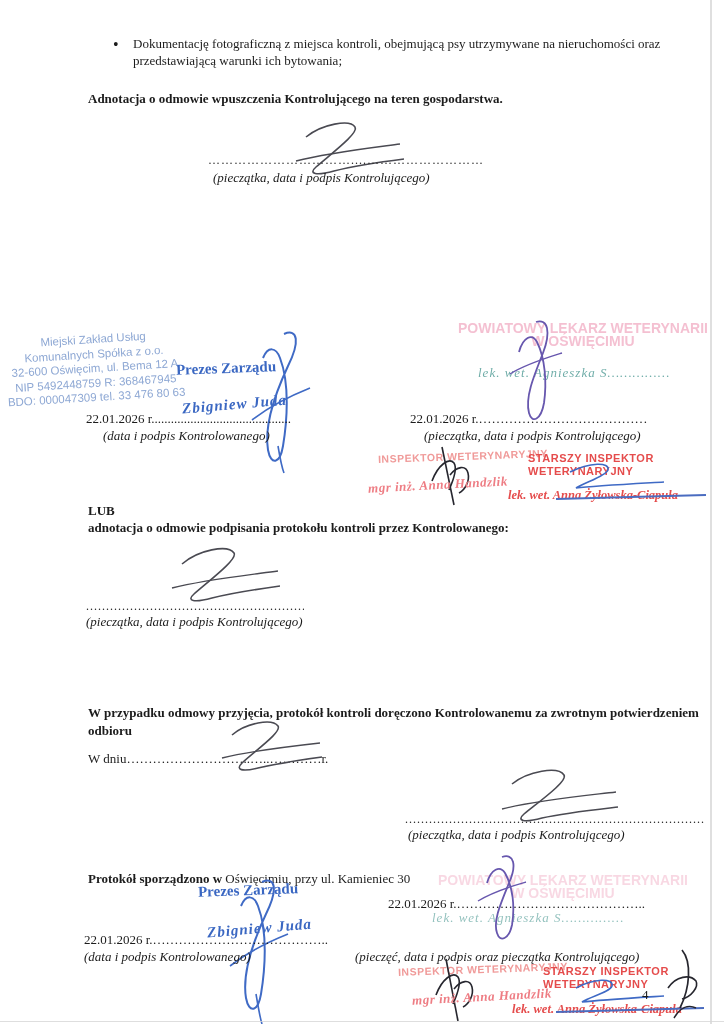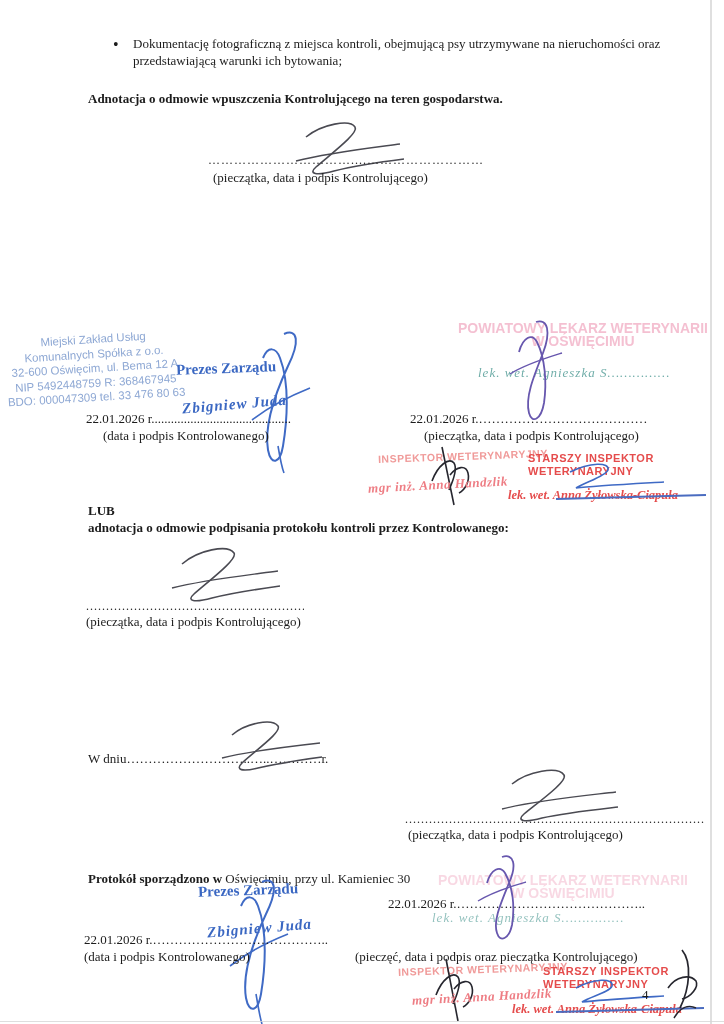--- a/index.html
+++ b/index.html
@@ -7,21 +7,21 @@
     position:relative;
     width:724px;height:1024px;
     background:#ffffff;
     overflow:hidden;
     font-family:"Liberation Serif", serif;
     color:#1c1c1c;
   }
   .abs{position:absolute;}
   .body-text{font-size:13px;line-height:17px;}
   .bold{font-weight:bold;}
-  .caption{font-size:13px;}
+  .caption{font-size:13px;font-style:italic;}
   .dotline{font-size:12px;letter-spacing:1px;color:#2a2a2a;white-space:nowrap;overflow:hidden;}
   .dateline{font-size:13px;white-space:nowrap;overflow:hidden;}
   
   .stamp-company{
     font-family:"Liberation Sans", sans-serif;
     font-size:11.5px;line-height:14.5px;
     color:#8ea8d4;text-align:center;
     transform:rotate(-3.5deg);
     white-space:nowrap;
   }
@@ -136,20 +136,21 @@
   <div class="abs body-text bold" style="left:88px;top:502px;">LUB</div>
   <div class="abs body-text bold" style="left:88px;top:519px;width:600px;">adnotacja o odmowie podpisania protokołu kontroli przez Kontrolowanego:</div>
 
   <svg class="sig abs" style="left:168px;top:546px;" width="115" height="55" viewBox="0 0 115 55">
     <path d="M 14 18 C 30 4, 60 -2, 66 7 C 70 13, 42 34, 26 48 C 18 55, 26 57, 44 52 C 64 47, 90 43, 112 40" fill="none" stroke="#4a4a52" stroke-width="1.6"></path>
     <path d="M 4 42 C 35 34, 72 30, 110 25" fill="none" stroke="#4a4a52" stroke-width="1.3"></path>
   </svg>
   <div class="abs dotline" style="left:86px;top:599px;width:218px;">...............................................................</div>
   <div class="abs caption" style="left:86px;top:614px;">(pieczątka, data i podpis Kontrolującego)</div>
 
+  <div class="abs body-text bold" style="left:88px;top:704px;width:620px;line-height:18px;">W przypadku odmowy przyjęcia, protokół kontroli doręczono Kontrolowanemu za zwrotnym potwierdzeniem odbioru</div>
   <div class="abs dateline" style="left:88px;top:751px;width:300px;">W dniu………………………..…..…………r.</div>
   <svg class="sig abs" style="left:218px;top:720px;" width="108" height="50" viewBox="0 0 108 50">
     <path d="M 14 15 C 28 3, 54 -2, 60 6 C 64 12, 38 30, 24 43 C 17 50, 24 52, 40 48 C 58 44, 82 40, 104 37" fill="none" stroke="#4a4a52" stroke-width="1.6"></path>
     <path d="M 4 38 C 32 31, 66 27, 102 23" fill="none" stroke="#4a4a52" stroke-width="1.3"></path>
   </svg>
 
   <svg class="sig abs" style="left:496px;top:768px;" width="125" height="52" viewBox="0 0 125 52">
     <path d="M 16 16 C 32 3, 62 -2, 68 7 C 72 13, 44 33, 28 46 C 20 53, 28 55, 46 50 C 68 45, 96 42, 122 39" fill="none" stroke="#4a4a52" stroke-width="1.6"></path>
     <path d="M 6 41 C 38 33, 78 29, 120 24" fill="none" stroke="#4a4a52" stroke-width="1.3"></path>
   </svg>

